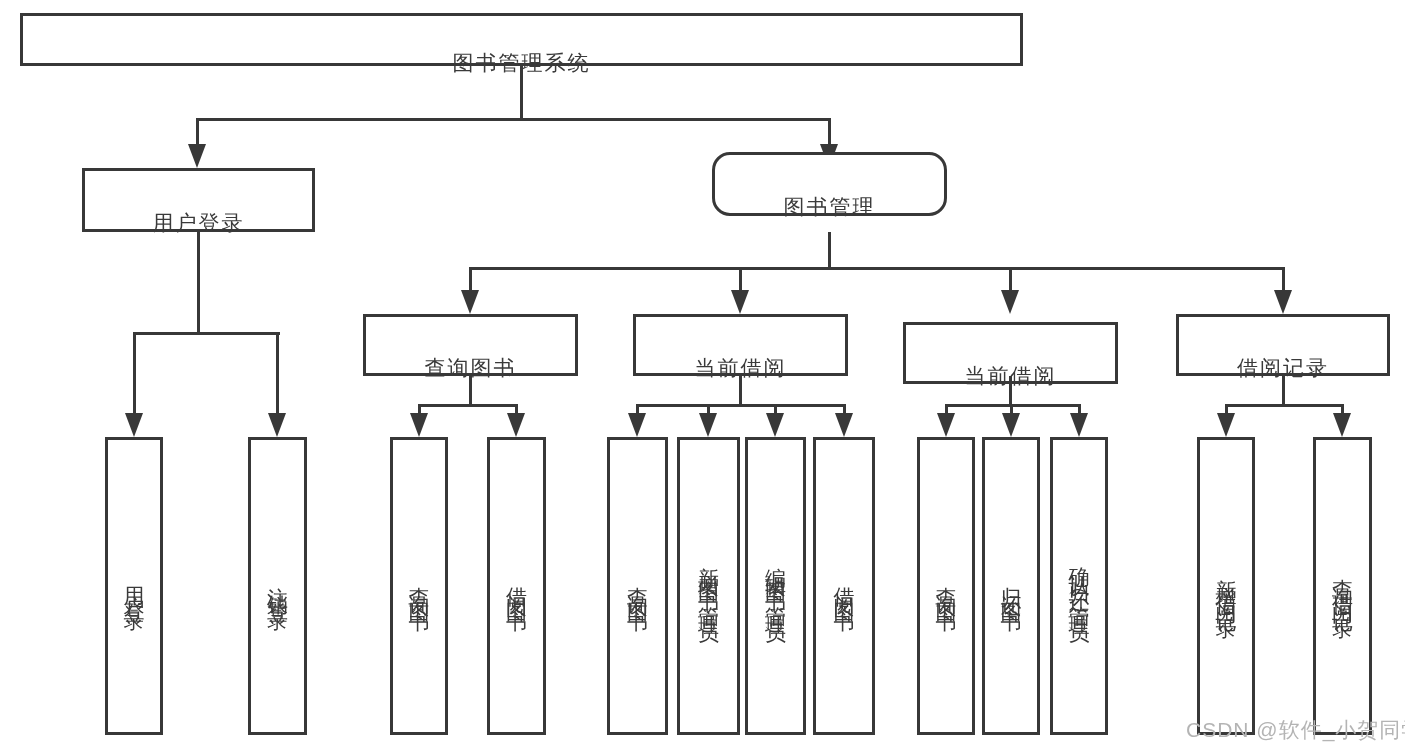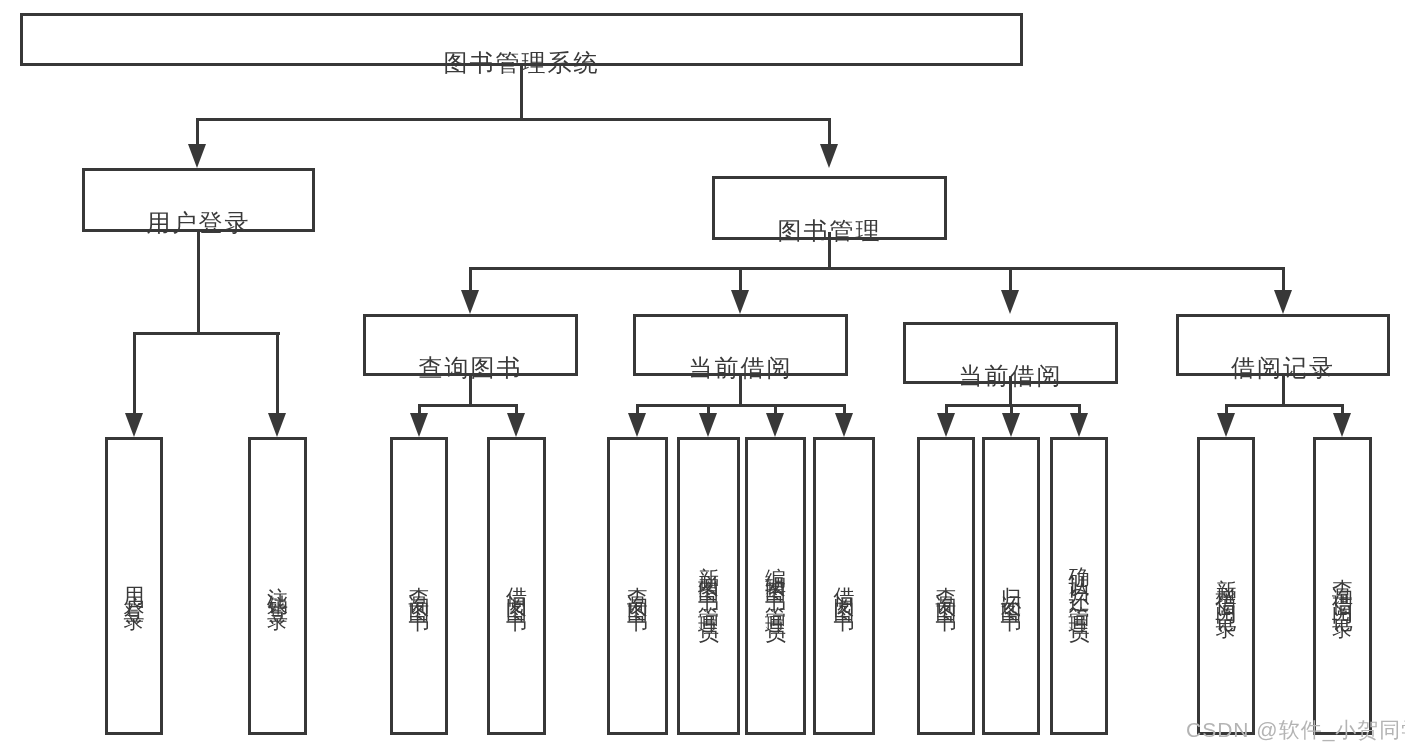--- a/index.html
+++ b/index.html
@@ -14,21 +14,21 @@
   .box{
     position:absolute;
     background:#fff;
     border:3px solid var(--line);
     box-sizing:border-box;
     display:flex;
     align-items:center;
     justify-content:center;
     color:var(--text);
   }
-  .hl{font-size:24px;letter-spacing:2px;white-space:nowrap;margin-top:46px;}
+  .hl{font-size:21px;letter-spacing:2px;white-space:nowrap;margin-top:46px;}
   .vtext{
     writing-mode:vertical-rl;
     text-orientation:mixed;
     font-size:21px;
     letter-spacing:8px;
     white-space:nowrap;
   }
   .line{position:absolute;background:var(--line);}
   .head{
     position:absolute;width:0;height:0;
@@ -58,21 +58,21 @@
   <div class="line" style="left:520px;top:66px;width:3px;height:54px;"></div>
   <div class="line" style="left:196px;top:118px;width:635px;height:3px;"></div>
   <div class="line" style="left:196px;top:118px;width:3px;height:27px;"></div>
   <div class="head" style="left:188px;top:144px;"></div>
   <div class="line" style="left:828px;top:118px;width:3px;height:27px;"></div>
   <div class="head" style="left:820px;top:144px;"></div>
 
   <div class="box" style="left:82px;top:168px;width:233px;height:64px;">
     <span class="hl">用户登录</span>
   </div>
-  <div class="box" style="left:712px;top:176px;width:235px;height:64px;">
+  <div class="box" style="left:712px;top:152px;width:235px;height:64px;border-radius:18px;">
     <span class="hl">图书管理</span>
   </div>
 
   <div class="line" style="left:197px;top:232px;width:3px;height:103px;"></div>
   <div class="line" style="left:133px;top:332px;width:147px;height:3px;"></div>
   <div class="line" style="left:133px;top:332px;width:3px;height:82px;"></div>
   <div class="head" style="left:125px;top:413px;"></div>
   <div class="line" style="left:276px;top:332px;width:3px;height:82px;"></div>
   <div class="head" style="left:268px;top:413px;"></div>
 

